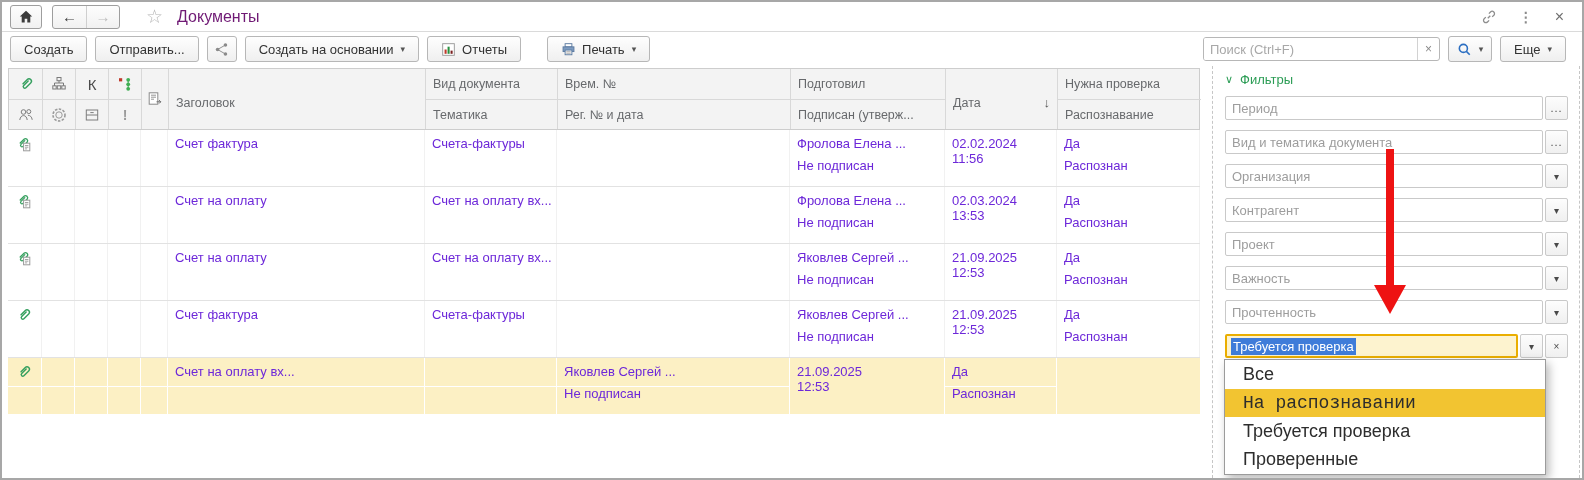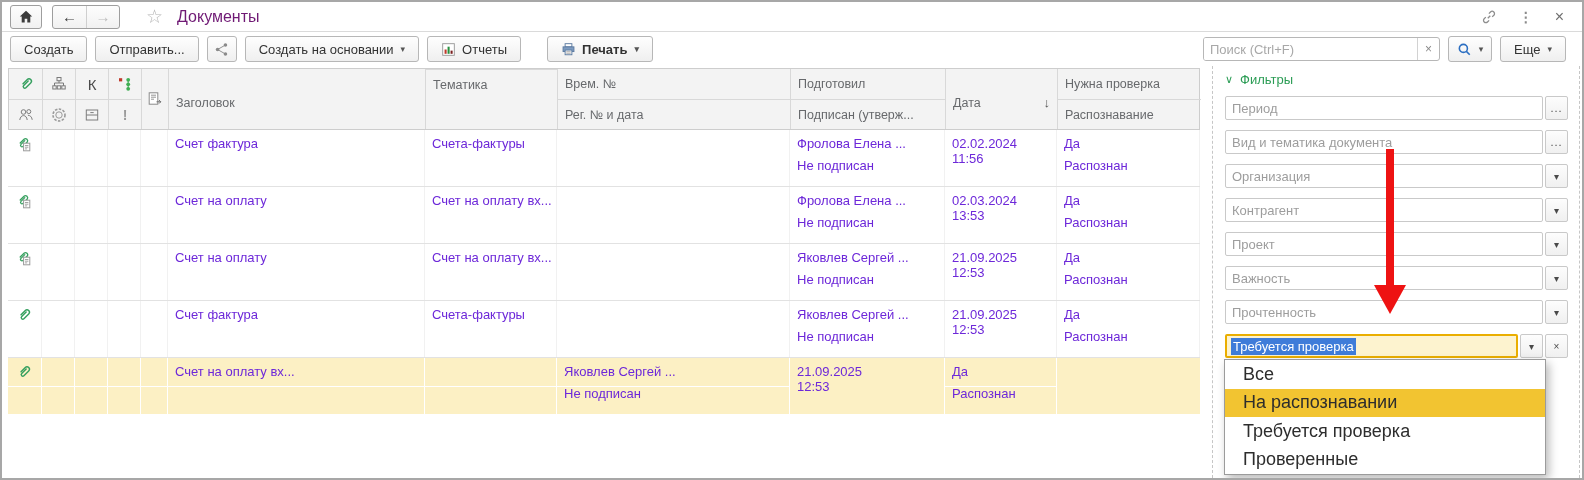--- a/index.html
+++ b/index.html
@@ -18,21 +18,21 @@
   .title { margin-left:14px; font-size:16px; color:#701a75; }
   .tb-right { margin-left:auto; display:flex; align-items:center; gap:22px; margin-right:10px; color:#8b8b8b; }
   .dots { font-size:14px; font-weight:bold; letter-spacing:0; }
   .closex { font-size:16px; color:#6f6f6f; }
 
   
   .toolbar { height:34px; display:flex; align-items:center; padding:0 8px; gap:8px; background:#fff; }
   .btn { height:26px; padding:0 13px; border:1px solid #b7b7b7; border-radius:3px; background:linear-gradient(#fefefe,#efefef); font-size:13px; color:#333; display:flex; align-items:center; gap:6px; white-space:nowrap; }
   .btn .caret { font-size:9px; color:#555; margin-left:1px; }
   .iconbtn { width:30px; padding:0; justify-content:center; }
-  .btn.print { margin-left:18px;font-weight:bold; }
+  .btn.print { margin-left:18px; }
   .tools-right { margin-left:auto; display:flex; align-items:center; gap:8px; margin-right:8px; }
   .searchwrap { width:237px; height:24px; border:1px solid #b7b7b7; border-radius:3px; display:flex; background:#fff; overflow:hidden; }
   .searchwrap input { border:0; flex:1; padding:0 6px; font-size:13px; color:#333; outline:none; font-family:"Liberation Sans",sans-serif; }
   .searchwrap input::placeholder { color:#a8a8a8; }
   .clrbtn { width:22px; border-left:1px solid #d2d2d2; color:#8a8a8a; display:flex; align-items:center; justify-content:center; font-size:12px; }
   .srchbtn { width:44px; height:26px; }
 
   
   .grid { display:grid; grid-template-columns:34px 33px 33px 33px 27px 257px 132px 233px 155px 112px 143px; }
   .table { position:absolute; left:6px; top:66px; width:1192px; }
@@ -63,21 +63,21 @@
   .p-head { color:#2a9c54; font-size:13px; margin:2px 0 9px; display:flex; align-items:center; gap:7px; }
   .chev { font-size:11px; }
   .ffield { display:flex; margin-bottom:10px; height:24px; }
   .fmain { flex:1; border:1px solid #c9c9c9; border-radius:2px; display:flex; align-items:center; padding:0 6px; color:#9d9d9d; font-size:13px; background:#fff; overflow:hidden; white-space:nowrap; }
   .fbtn { width:23px; margin-left:2px; border:1px solid #c9c9c9; border-radius:2px; background:linear-gradient(#fdfdfd,#f0f0f0); display:flex; align-items:center; justify-content:center; font-size:10px; color:#4a4a4a; }
   .ffield.activef .fmain { border:2px solid #eaae00; background:#fdf3cf; padding:0 4px; }
   .seltext { background:#3f7cd9; color:#fff; padding:1px 2px; font-size:13px; }
 
   .dropdown { position:absolute; left:1222px; top:357px; width:322px; background:#fff; border:1px solid #9b9b9b; box-shadow:3px 4px 9px rgba(0,0,0,.28); z-index:40; }
   .ditem { height:28.5px; display:flex; align-items:center; padding-left:18px; font-size:18px; color:#2d2d2d; }
-  .ditem.hl { background:#f2c431; }
+  .ditem.hl { background:#f2c431;font-family:Liberation Mono, monospace; }
 
   
   .arrow-shaft { position:absolute; left:1384px; top:147px; width:8px; height:137px; background:#ee1212; z-index:50; }
   .arrow-head { position:absolute; left:1372px; top:283px; width:0; height:0; border-left:16px solid transparent; border-right:16px solid transparent; border-top:29px solid #ee1212; z-index:50; }
 
   .ic { width:16px; height:16px; display:block; }
   .ic15 { width:15px; height:15px; display:block; }
 </style>
 </head>
 <body>
@@ -288,20 +288,23 @@
               <use href="#i-fwd"></use>
             </svg>
           </div>
       </div>
       <div class="hc">
         <div class="half tallhalf">
             <span>Заголовок</span>
           </div>
       </div>
       <div class="hc">
+        <div class="half">
+            <span>Вид документа</span>
+          </div>
         <div class="half b">
             <span>Тематика</span>
           </div>
       </div>
       <div class="hc">
         <div class="half">
             <span>Врем. №</span>
           </div>
         <div class="half b">
             <span>Рег. № и дата</span>

